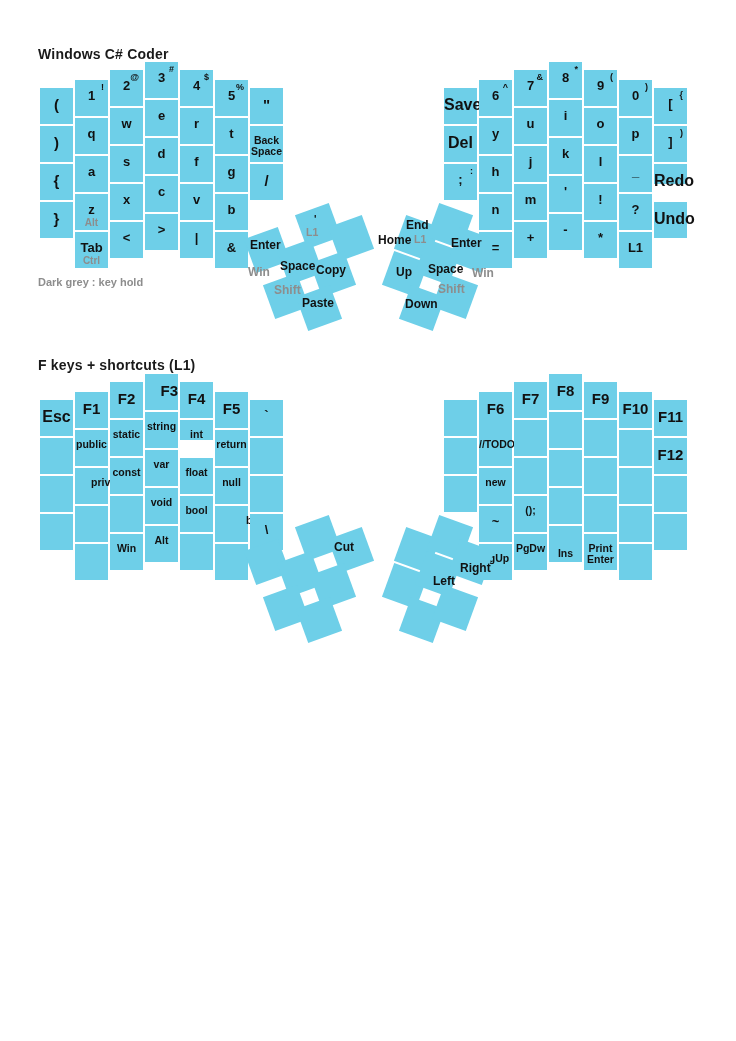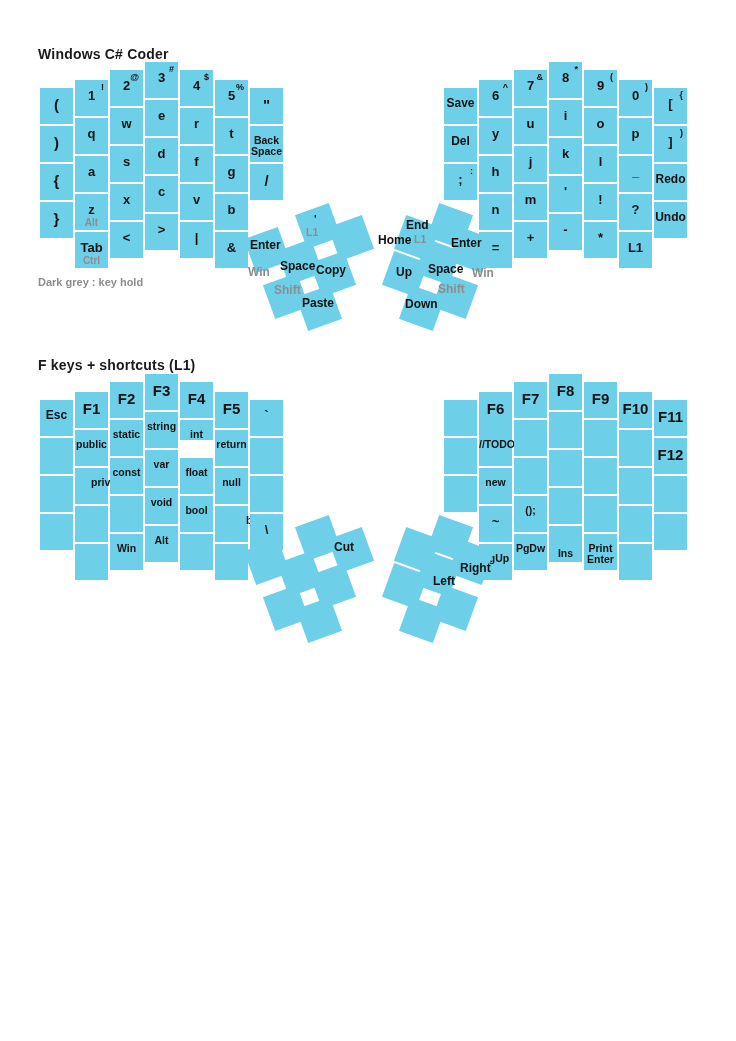--- a/index.html
+++ b/index.html
@@ -36,21 +36,21 @@
   .key .main {
     position: absolute;
     left: 0; right: 0;
     text-align: center;
     font-size: 13px;
     font-weight: bold;
     color: #111111;
     line-height: 1.05;
   }
   .key .main.sz-s { font-size: 10.5px; }
-  .key .main.sz-m { font-size: 12px; }
+  .key .main.sz-m { font-size: 16px; }
   .key .main.sz-l { font-size: 15px; }
   .key .tl {
     position: absolute;
     top: 2px; right: 4px;
     font-size: 9px;
     font-weight: bold;
     color: #111111;
   }
   .key .bot {
     position: absolute;
@@ -248,21 +248,21 @@
     </div>
     <div class="key" style="left: 549px; top: 138px; width: 33px; height: 36px;">
       <div class="main" style="top: 9px;">k</div>
     </div>
     <div class="key" style="left: 584px; top: 146px; width: 33px; height: 36px;">
       <div class="main" style="top: 9px;">l</div>
     </div>
     <div class="key" style="left: 619px; top: 156px; width: 33px; height: 36px;">
       <div class="main" style="top: 9px;">_</div>
     </div>
-    <div class="key" style="left: 654px; top: 164px; width: 33px; height: 36px;">
+    <div class="key" style="left: 654px; top: 164px; width: 33px; height: 20px;">
       <div class="main sz-m" style="top: 9px;">Redo</div>
     </div>
     <div class="key" style="left: 479px; top: 194px; width: 33px; height: 36px;">
       <div class="main" style="top: 9px;">n</div>
     </div>
     <div class="key" style="left: 514px; top: 184px; width: 33px; height: 36px;">
       <div class="main" style="top: 9px;">m</div>
     </div>
     <div class="key" style="left: 549px; top: 176px; width: 33px; height: 36px;">
       <div class="main" style="top: 9px;">'</div>
@@ -294,21 +294,21 @@
     <div class="key" style="left: 40px; top: 400px; width: 33px; height: 36px;">
       <div class="main sz-m" style="top: 9px;">Esc</div>
     </div>
     <div class="key" style="left: 75px; top: 392px; width: 33px; height: 36px;">
       <div class="main sz-l" style="top: 9px;">F1</div>
     </div>
     <div class="key" style="left: 110px; top: 382px; width: 33px; height: 36px;">
       <div class="main sz-l" style="top: 9px;">F2</div>
     </div>
     <div class="key" style="left: 145px; top: 374px; width: 33px; height: 36px;">
-      <div class="main sz-l" style="top: 9px;">F3</div>
+      <div class="main sz-l" style="top: 9px; text-align: right;">F3</div>
     </div>
     <div class="key" style="left: 180px; top: 382px; width: 33px; height: 36px;">
       <div class="main sz-l" style="top: 9px;">F4</div>
     </div>
     <div class="key" style="left: 215px; top: 392px; width: 33px; height: 36px;">
       <div class="main sz-l" style="top: 9px;">F5</div>
     </div>
     <div class="key" style="left: 250px; top: 400px; width: 33px; height: 36px;">
       <div class="main" style="top: 9px;">`</div>
     </div>

